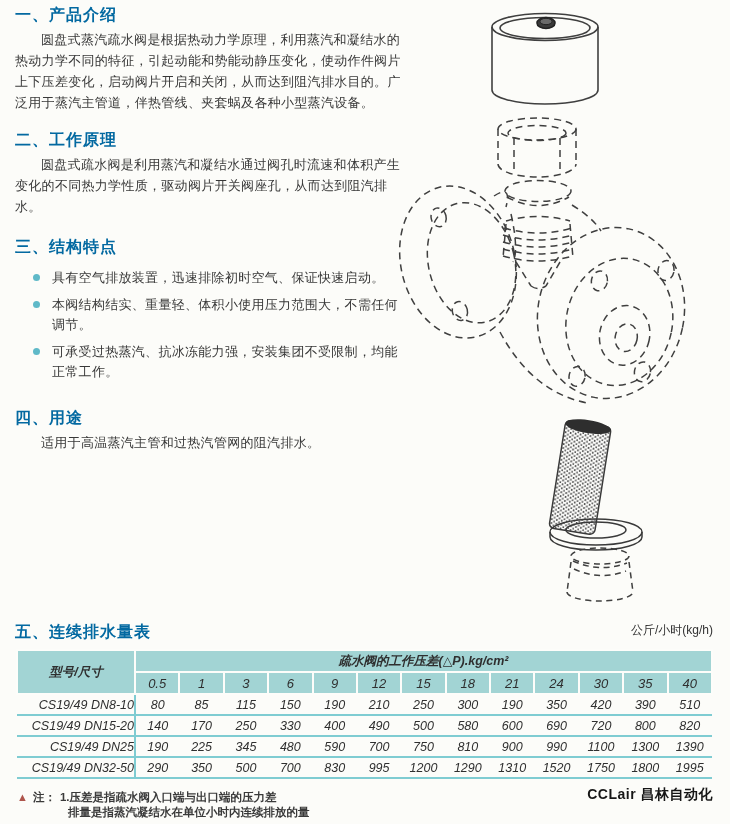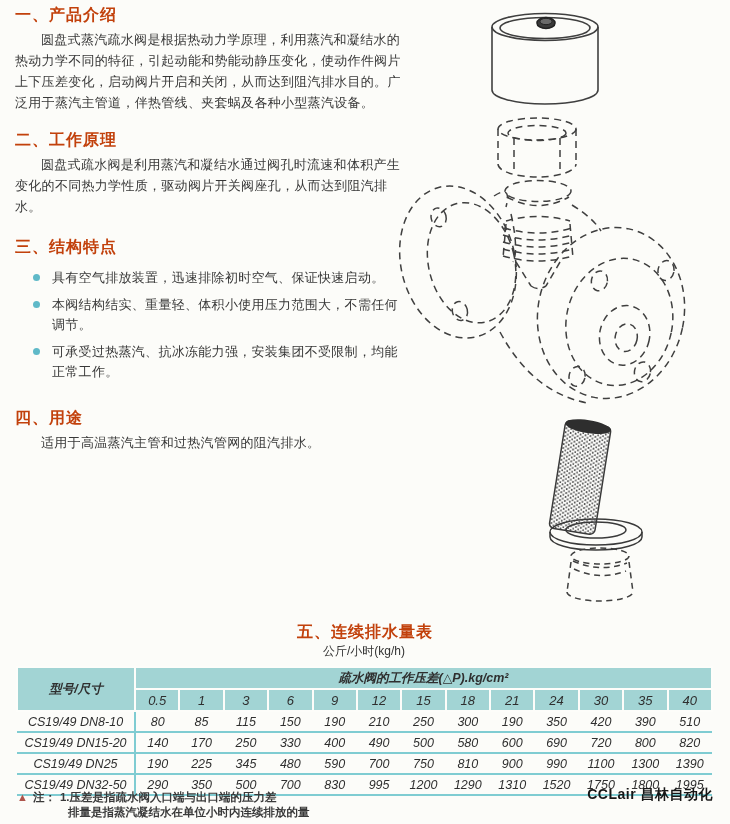--- a/index.html
+++ b/index.html
@@ -2,47 +2,47 @@
 <html><head>
 <meta charset="utf-8">
 <style>
   * { margin:0; padding:0; box-sizing:border-box; }
   html,body { width:730px; }
   body { font-family:"Liberation Sans","DejaVu Sans",sans-serif; background:#fcfcf9; color:#333; }
   .page { position:relative; width:730px; height:824px; background:#fcfcf9; overflow:hidden; }
 
   
   .left-col { position:absolute; left:15px; top:5px; width:392px; }
-  .sec-h { font-size:16px; font-weight:bold; color:#c2410c; letter-spacing:1px; }
+  .sec-h { font-size:16px; font-weight:bold; color:#0369a1; letter-spacing:1px; }
   .body-p { font-size:13px; line-height:21px; color:#383838; text-indent:2em; margin-top:3px; letter-spacing:0.3px; }
   .gap1 { margin-top:17px;font-family:Liberation Serif, serif; }
   .gap2 { margin-top:20px; }
   .gap3 { margin-top:26px; }
 
   ul.features { list-style:none; margin-top:10px; }
   ul.features li { display:flex; font-size:13px; line-height:20px; color:#383838; margin-bottom:7px; letter-spacing:0.3px; }
   .dot { flex:0 0 auto; width:7px; height:7px; border-radius:50%; background:#5fb9c8; margin:6px 12px 0 18px; }
 
   
   .art { position:absolute; left:390px; top:0; }
 
   
   .bottom { position:absolute; left:15px; top:622px; width:700px; }
-  .tbl-head-row { display:flex; justify-content:space-between; align-items:center;flex-direction:column; }
+  .tbl-head-row { display:flex; justify-content:space-between; align-items:flex-start; }
   .unit { font-size:12px; color:#333; margin-right:2px; }
   table.drain { border-collapse:collapse; table-layout:fixed; width:697px; margin-left:1px; margin-top:6px;font-style:italic; }
   table.drain col.c-model { width:118px; }
   table.drain td { text-align:center; vertical-align:middle; font-size:12.5px; color:#2f2f2f; height:22px; padding:0; }
   tr.hdr td { background:#a2d4d4; border:2px solid #fdfdfa; }
   td.model-h { font-weight:bold; font-size:13px; color:#223; }
   td.span-h { font-weight:bold; font-size:13px; color:#223; }
   tr.sub td { font-size:13px; }
   tr.data td { height:21px; border-top:2px solid #7fccd2; }
   tr.data.last td { border-bottom:2px solid #7fccd2; }
-  tr.data td.model { border-right:2px solid #7fccd2; font-size:12.5px; }
+  tr.data td.model { border-right:2px solid #7fccd2; font-size:12.5px;text-align:right; }
 
   
   .notes { position:absolute; left:17px; top:790px; display:flex; font-size:11.5px; font-weight:bold; color:#3a3a3a; line-height:15px; }
   .tri { color:#ae544b; font-size:11px; margin-right:5px; line-height:15px; }
   .note-label { margin-right:4px; }
   .note-l2 { margin-left:8px; }
   .logo { position:absolute; right:17px; top:786px; font-size:14px; font-weight:bold; color:#161616; letter-spacing:0.5px; }
 </style>
 </head>
 <body>

